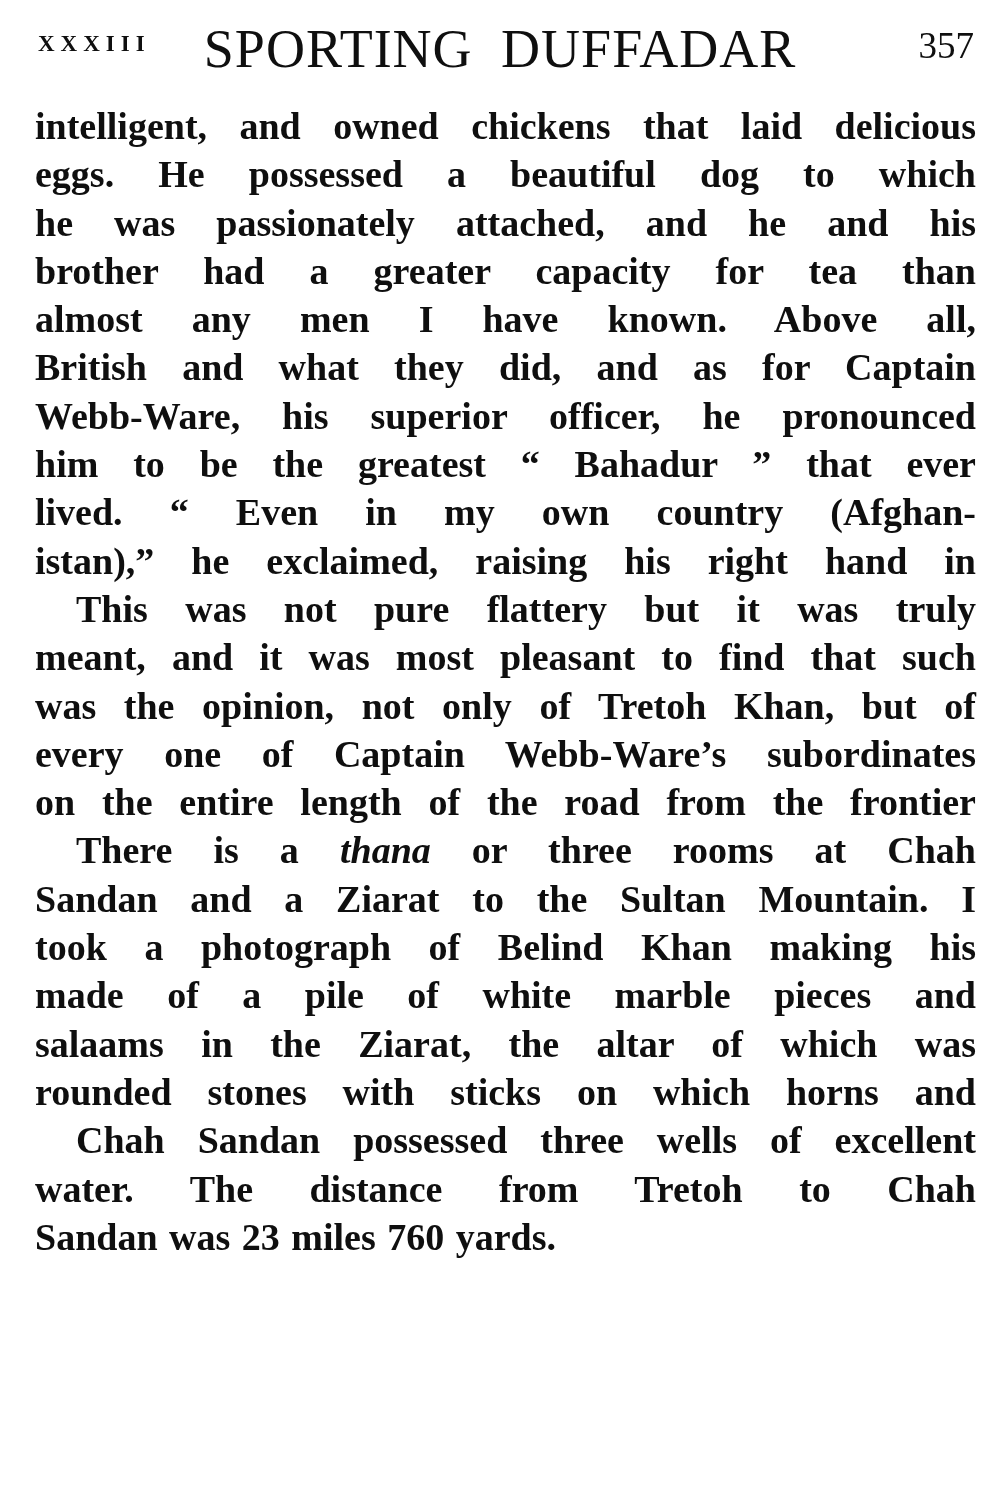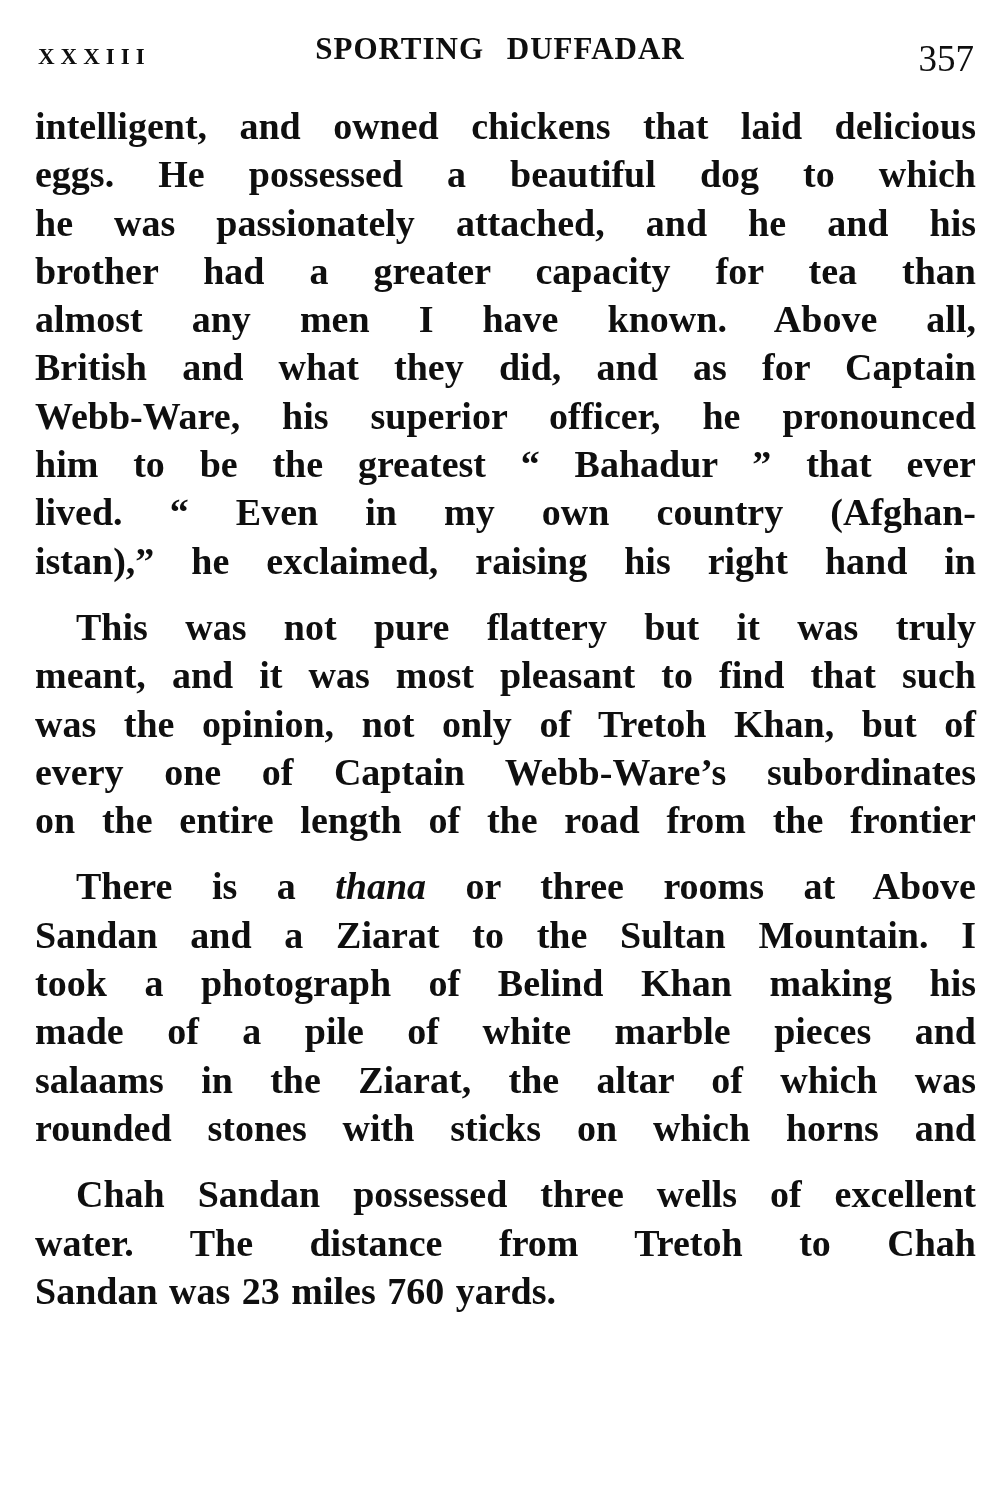--- a/index.html
+++ b/index.html
@@ -12,43 +12,42 @@
     width: 1000px;
     height: 1496px;
     background: #ffffff;
     color: #0f0f0f;
     font-family: "Liberation Serif", "DejaVu Serif", serif;
     overflow: hidden;
   }
   
   .running-head {
     position: absolute;
-    left: 0; top: 13px;
+    left: 0; top: 0;
     width: 100%;
     height: 80px;
   }
   .chapter-numeral {
     position: absolute;
     left: 38px;
     top: 31px;
     font-size: 23px;
     font-weight: 600;
     letter-spacing: 6px;
     text-transform: uppercase;
   }
   .head-title {
     position: absolute;
     left: 50%;
     top: 18px;
     transform: translateX(-50%);
-    font-size: 31px;
+    font-size: 54px;
     letter-spacing: 1px;
     word-spacing: 14px;
     white-space: nowrap;
-    font-weight: bold;
   }
   .page-number {
     position: absolute;
     right: 26px;
     top: 24px;
     font-size: 37px;
   }
   
   .text-column {
     position: absolute;
@@ -62,21 +61,20 @@
   }
   .line {
     text-align: justify;
     text-align-last: justify;
   }
   .line.last {
     text-align-last: left;
   }
   .line.indent {
     text-indent: 41px;
-    margin-top: 18px;
   }
   .it { font-style: italic; }
 </style>
 </head>
 <body>
 
 <div class="page">
 
   <div class="running-head">
     <span class="chapter-numeral">xxxiii</span>
@@ -101,21 +99,21 @@
 
     <div>
       <div class="line indent">This was not pure flattery but it was truly</div>
       <div class="line">meant, and it was most pleasant to find that such</div>
       <div class="line">was the opinion, not only of Tretoh Khan, but of</div>
       <div class="line">every one of Captain Webb-Ware’s subordinates</div>
       <div class="line">on the entire length of the road from the frontier</div>
     </div>
 
     <div>
-      <div class="line indent"><span>There is a </span><span class="it">thana</span><span> or three rooms at Above</span></div>
+      <div class="line indent"><span>There is a </span><span class="it">thana</span><span> or three rooms at Chah</span></div>
       <div class="line">Sandan and a Ziarat to the Sultan Mountain. I</div>
       <div class="line">took a photograph of Belind Khan making his</div>
       <div class="line">made of a pile of white marble pieces and</div>
       <div class="line">salaams in the Ziarat, the altar of which was</div>
       <div class="line">rounded stones with sticks on which horns and</div>
     </div>
 
     <div>
       <div class="line indent">Chah Sandan possessed three wells of excellent</div>
       <div class="line">water. The distance from Tretoh to Chah</div>

